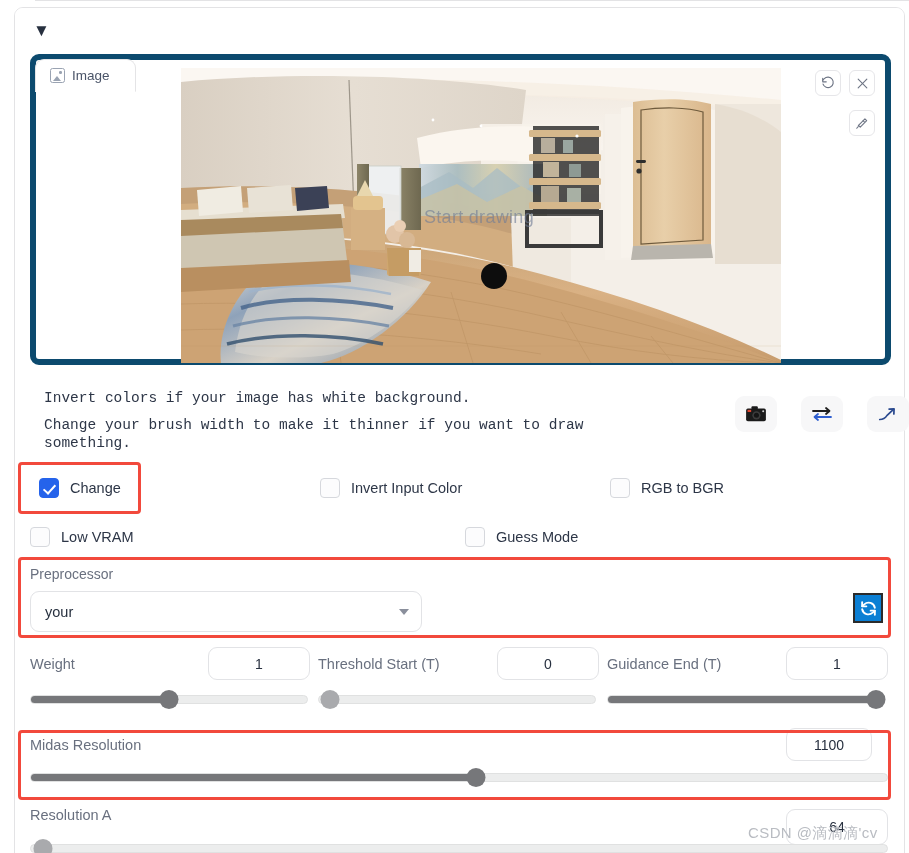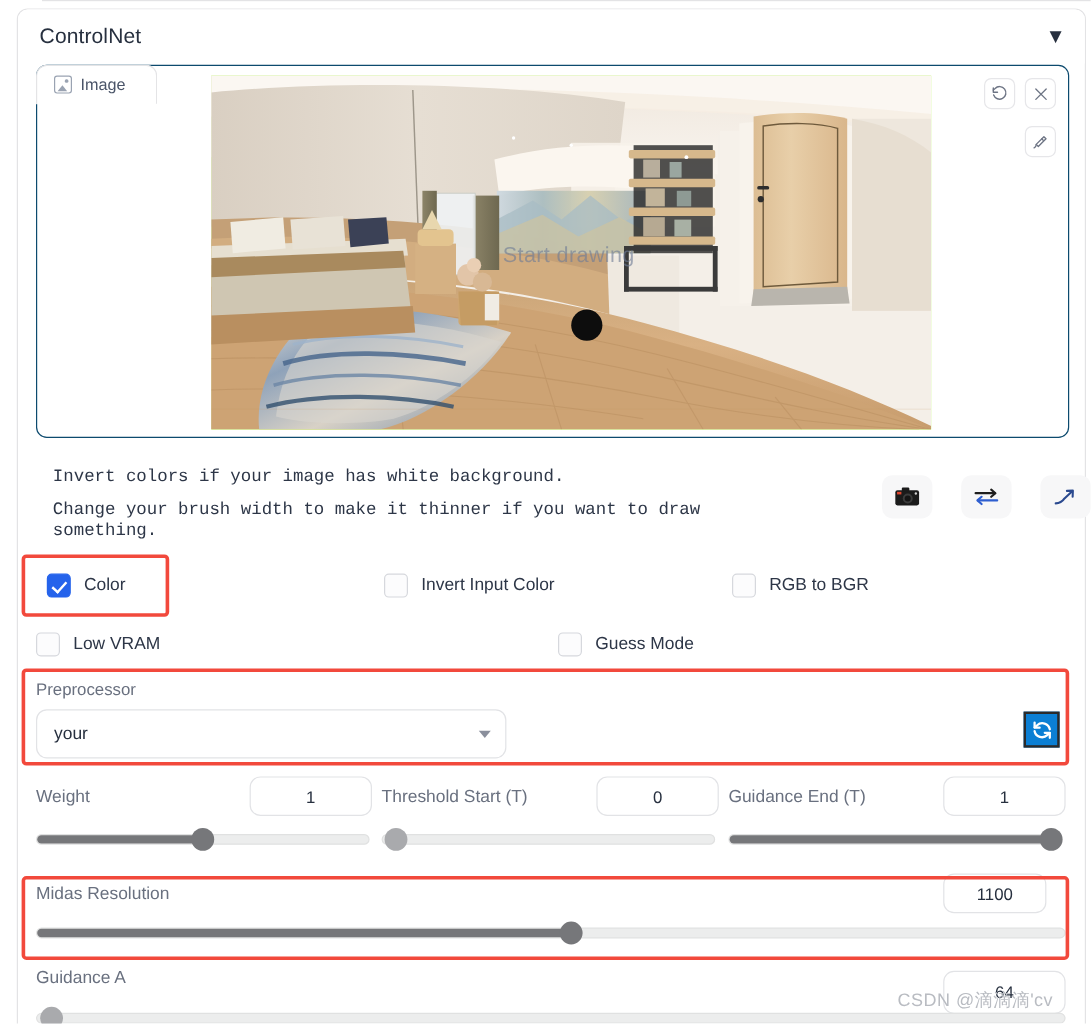--- a/index.html
+++ b/index.html
@@ -44,21 +44,21 @@
     color: #27303f;
     line-height: 1;
     user-select: none;
   }
 
   
   .img-block {
     position: absolute;
     left: 15px; top: 46px;
     width: 861px; height: 311px;
-    border: 1px solid #0c4a6e;
+    border: 6px solid #0c4a6e;
     border-radius: 9px;
     background: #ffffff;
     overflow: visible;
   }
   .tab-strip {
     position: absolute; left: -1px; top: -1px;
     width: 101px; height: 33px;
     border: 1px solid #e4e4e6;
     border-bottom: 1px solid #ffffff;
     border-radius: 9px 9px 0 0;
@@ -291,21 +291,20 @@
 </head>
 <body>
 
 <div class="app-frame">
 
   <div class="top-edge"></div>
 
   <div class="panel">
 
     <div class="panel-header">
-      <div class="panel-title">ControlNet</div>
       <div class="chevron">▼</div>
     </div>
 
     <div class="img-block">
 
       <div class="tab-strip">
         <span class="ico-img"></span>
         <span class="tab-label">Image</span>
       </div>
 
@@ -513,21 +512,21 @@
       <div class="action-btn">
         <svg width="22" height="20" viewBox="0 0 24 20" fill="none" stroke="#2b4a8f" stroke-width="1.9" stroke-linecap="round" stroke-linejoin="round">
           <path d="M3 16c3.5 0 6-1.5 8-4.5L18 5"></path>
           <polyline points="13.2 4.6 18.6 4.4 18.4 10"></polyline>
         </svg>
       </div>
     </div>
 
     <div class="cbrow" style="left:24px; top:470px;">
       <span class="cb checked"></span>
-      <span class="cb-label">Color</span>
+      <span class="cb-label">Change</span>
     </div>
     <div class="cbrow" style="left:305px; top:470px;">
       <span class="cb"></span>
       <span class="cb-label">Invert Input Color</span>
     </div>
     <div class="cbrow" style="left:595px; top:470px;">
       <span class="cb"></span>
       <span class="cb-label">RGB to BGR</span>
     </div>
 
@@ -585,21 +584,21 @@
 
     <div class="slabel" style="left:15px; top:729px;">Midas Resolution</div>
     <div class="num-box" style="left:771px; top:720px; width:86px;">1100</div>
     <div class="slider-track" style="left:15px; top:765px; width:858px;">
       <div class="slider-fill" style="width:52%;"></div>
       <div class="slider-knob" style="left:52%;"></div>
     </div>
 
     <div class="hl" style="left:3px; top:722px; width:873px; height:70px;"></div>
 
-    <div class="slabel" style="left:15px; top:799px;">Guidance A</div>
+    <div class="slabel" style="left:15px; top:799px;">Resolution A</div>
     <div class="num-box" style="left:771px; top:801px; width:102px; height:36px;">64</div>
     <div class="slider-track" style="left:15px; top:836px; width:858px;">
       <div class="slider-fill" style="width:0%;"></div>
       <div class="slider-knob pale" style="left:1.4%;"></div>
     </div>
 
   </div>
 
   <div class="watermark">CSDN @滴滴滴'cv</div>
 

